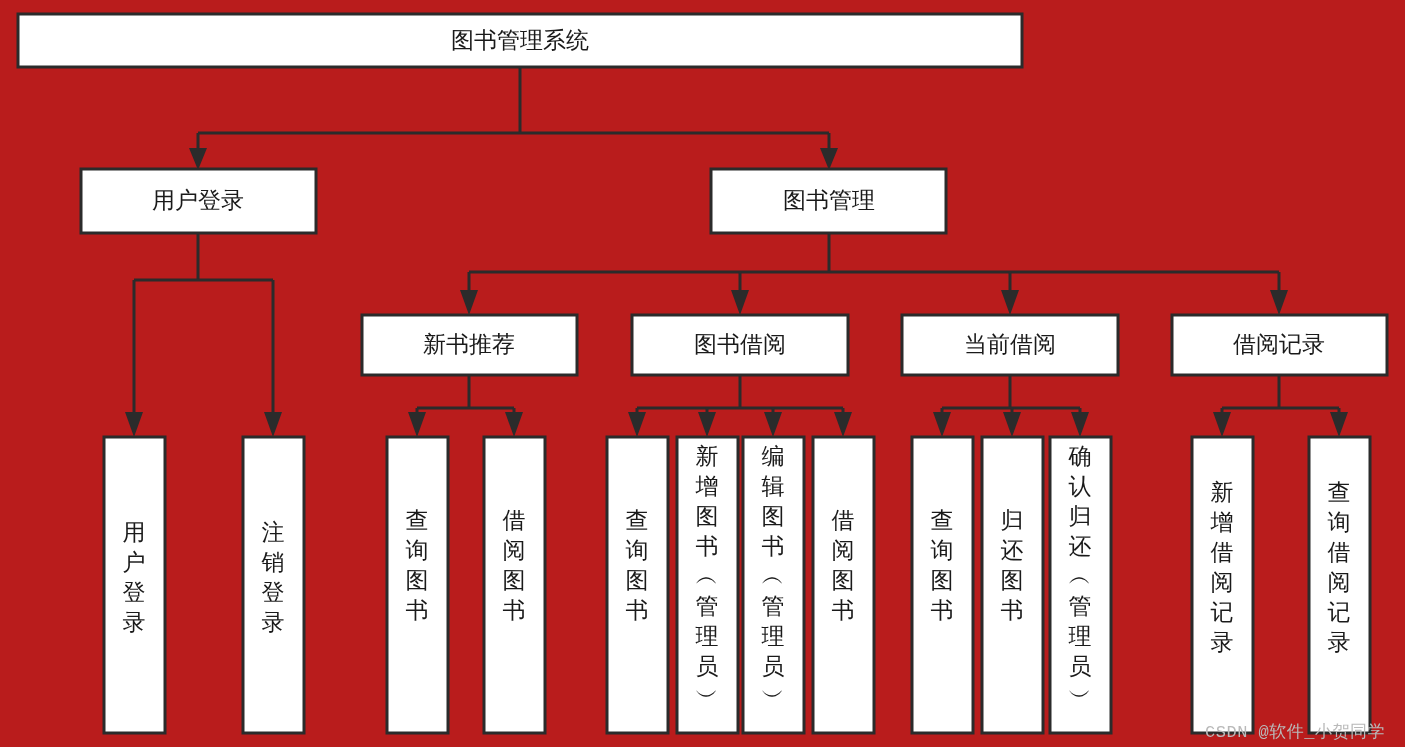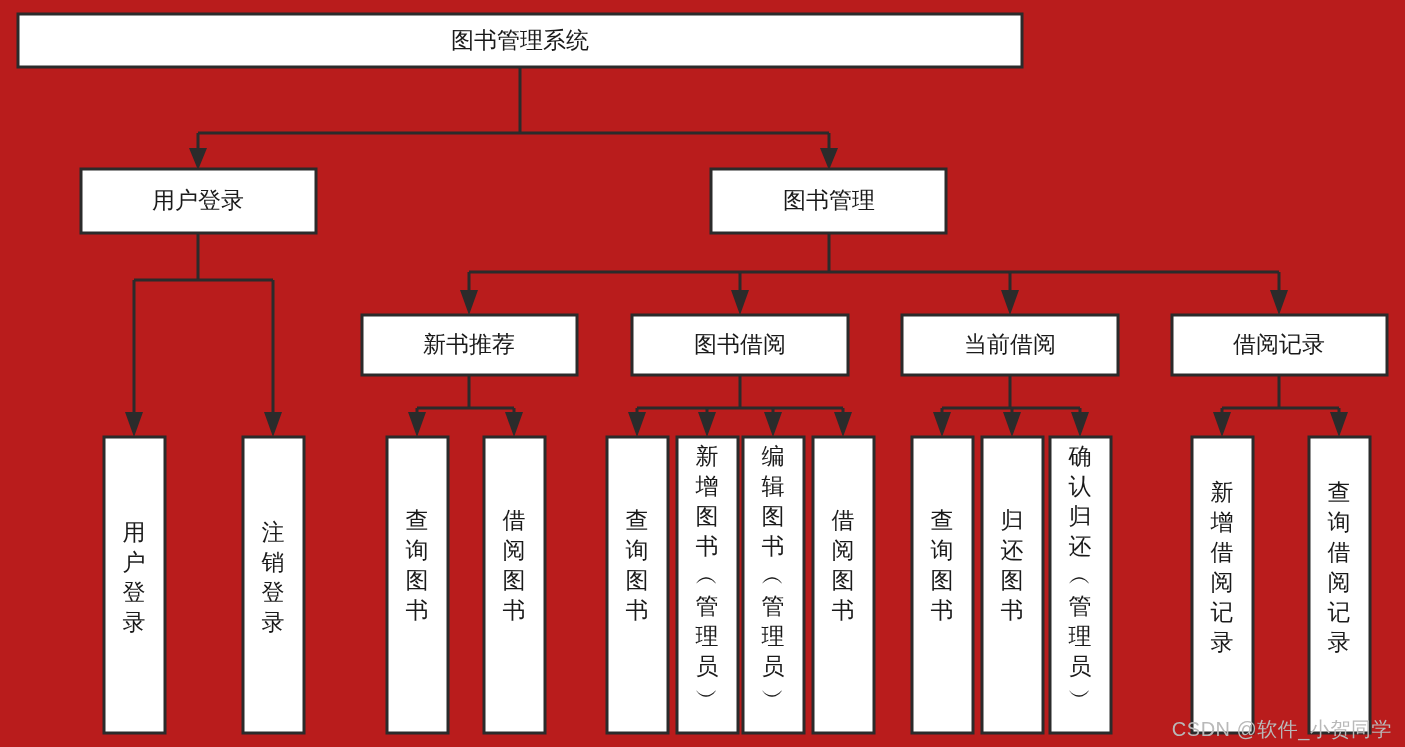--- a/index.html
+++ b/index.html
@@ -50,24 +50,24 @@
     dominant-baseline: middle;
   }
   .node-label-vert {
     fill: #1a1a1a;
     font-family: "Liberation Sans", "DejaVu Sans", sans-serif;
     font-size: 23px;
     text-anchor: middle;
   }
   .watermark {
     position: absolute;
-    right: 13px;
+    right: 20px;
     bottom: 4px;
-    font-family: Liberation Sans, sans-serif;
-    font-size: 20px;
+    font-family: Liberation Mono, monospace;
+    font-size: 17px;
     color: #b9b9b9;
     white-space: nowrap;
     letter-spacing: 0.5px;
   }
 </style>
 </head>
 <body>
 
 <div id="diagram-root">
 

